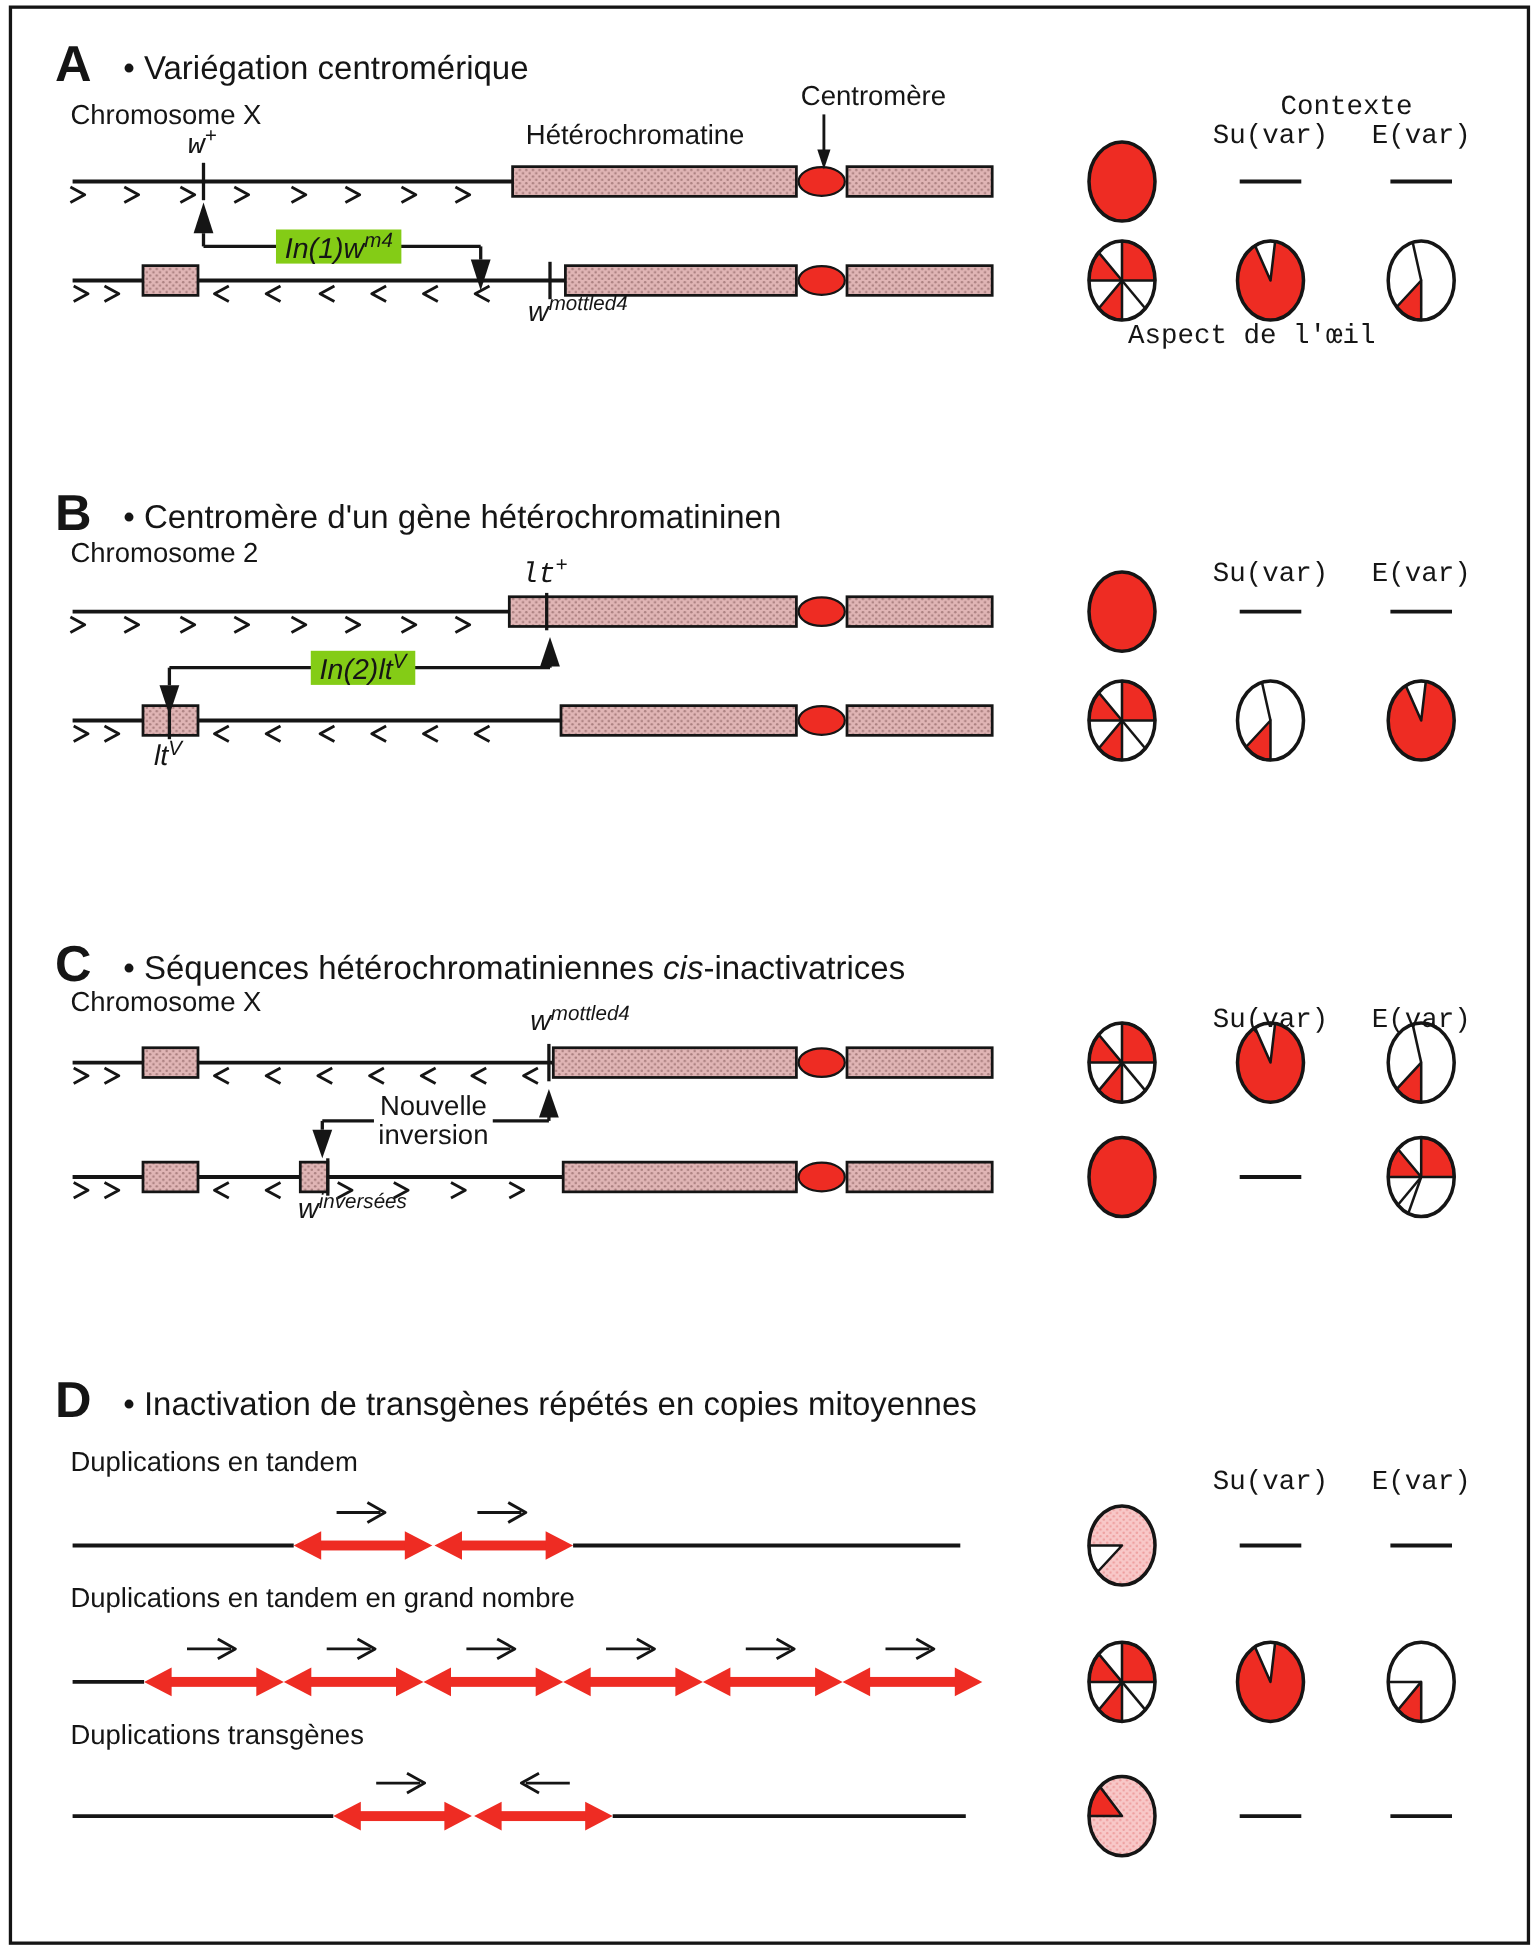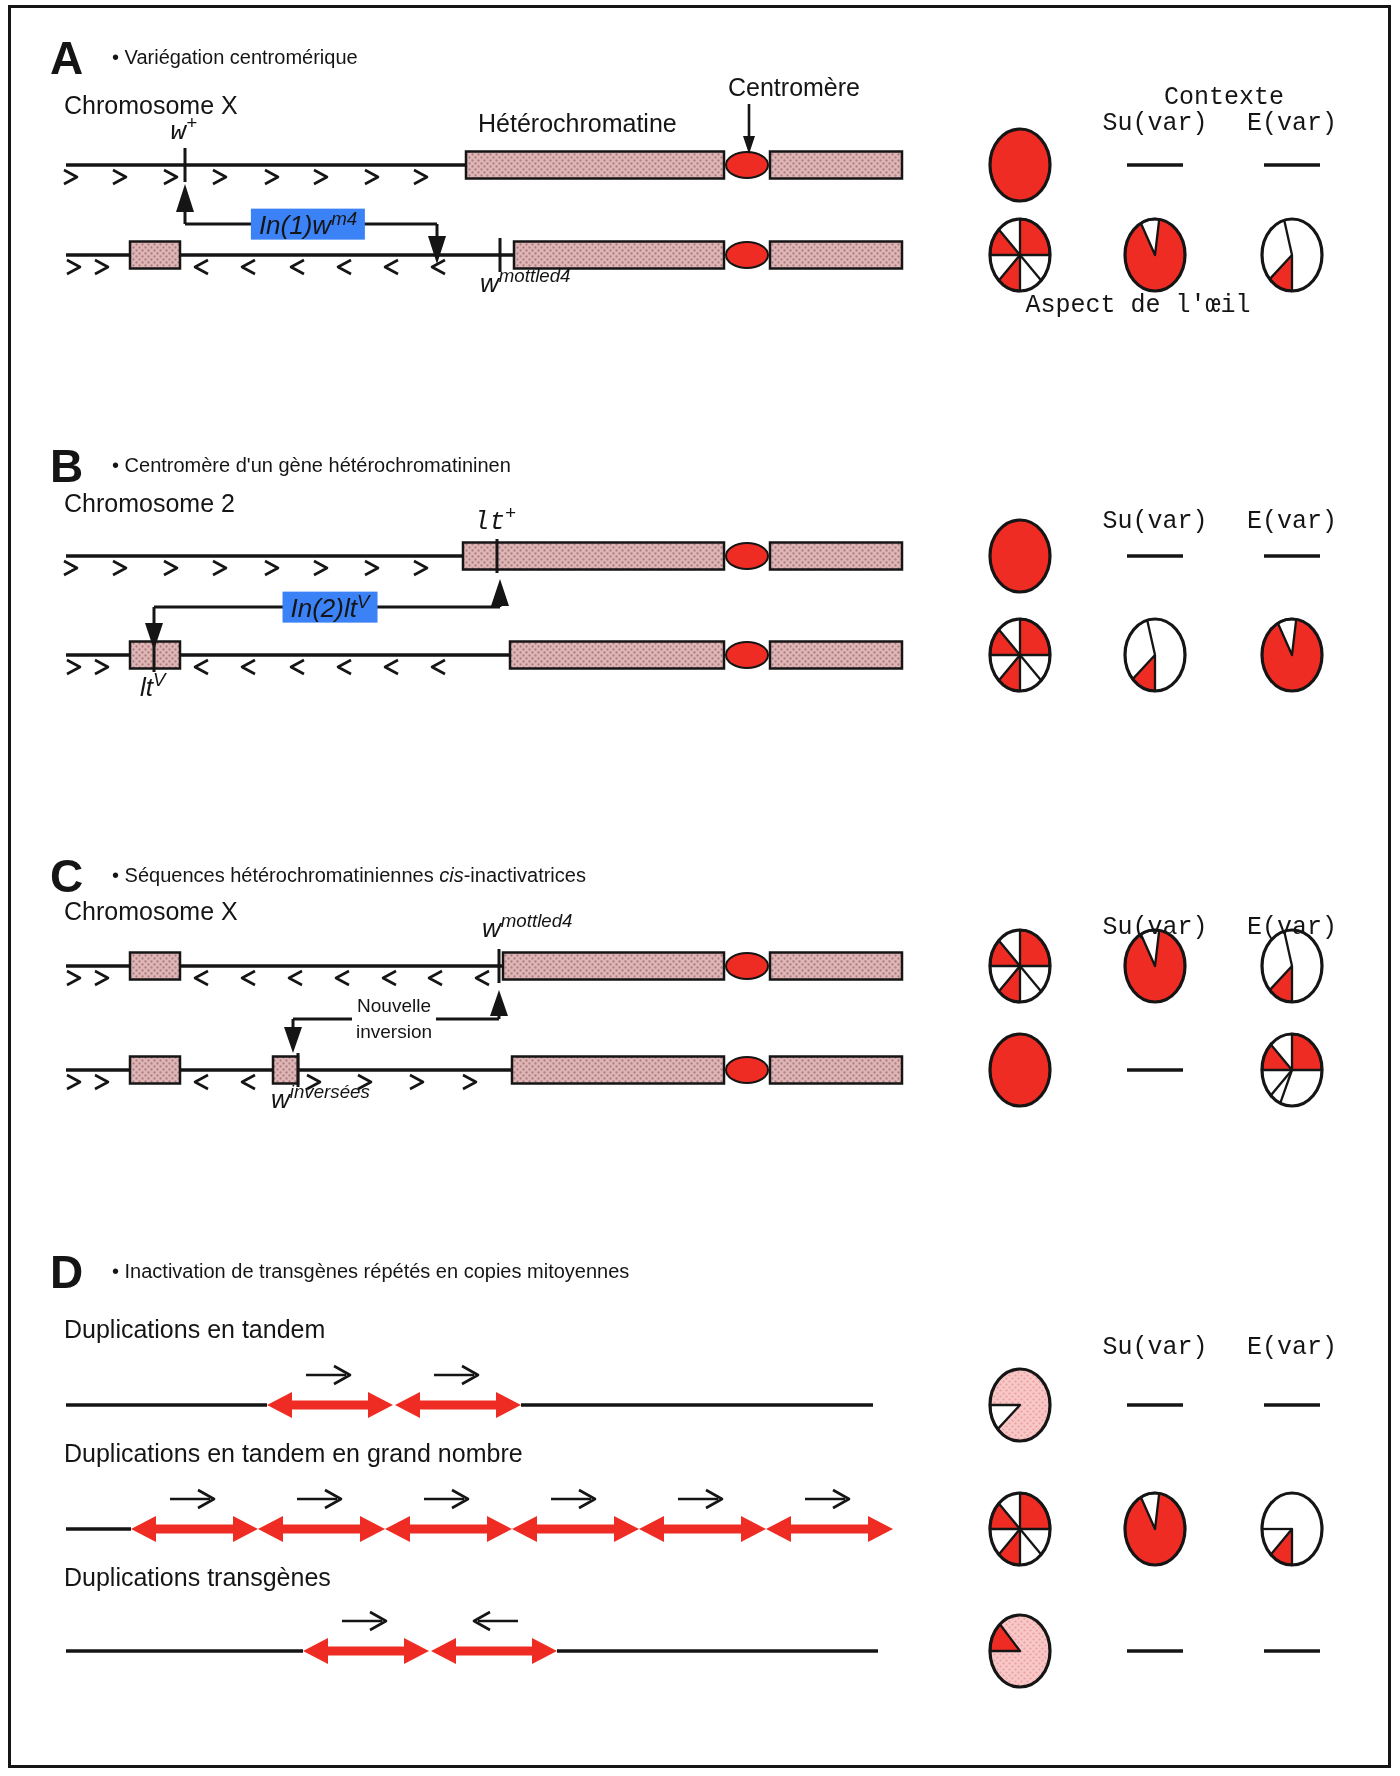--- a/index.html
+++ b/index.html
@@ -3,26 +3,26 @@
 <meta charset="utf-8">
 <style>
   html,body{margin:0;padding:0;width:1400px;height:1776px;background:#ffffff;overflow:hidden;}
   body{position:relative;font-family:"Liberation Sans",sans-serif;color:#151515;}
   .frame{position:absolute;left:8px;top:5px;width:1377px;height:1757px;border:3px solid #151515;background:transparent;}
   #fig{position:absolute;left:0;top:0;}
   .t{position:absolute;white-space:nowrap;line-height:1.08;}
   .ctr{transform:translateX(-50%);font-family:Liberation Mono, monospace;}
   .cc{transform:translate(-50%,-50%);}
   .letter{font-size:46px;font-weight:900;letter-spacing:1px;}
-  .title{font-size:20px;font-weight:500;}
+  .title{font-size:30px;font-weight:500;}
   .lab{font-size:25px;}
   .gene{font-size:26px;font-style:italic;}
   .gene sup{font-size:0.72em;font-style:italic;}
-  .wbg{background:#3b82f6;padding:0 8px;}
-  .invblock{text-align:center;font-size:19px;line-height:26px;background:#ffffff;padding:0 4px;}
+  .wbg{background:#84cc16;padding:0 8px;}
+  .invblock{text-align:center;font-size:25px;line-height:26px;background:#ffffff;padding:0 4px;}
 </style>
 </head>
 <body>
 
 <div class="frame"></div>
 
 <svg id="fig" width="1400" height="1776" viewBox="0 0 1400 1776">
   <defs id="defs">
       <pattern id="stip" width="6" height="6" patternUnits="userSpaceOnUse">
         <rect width="6" height="6" fill="#e0b5b5"></rect>

